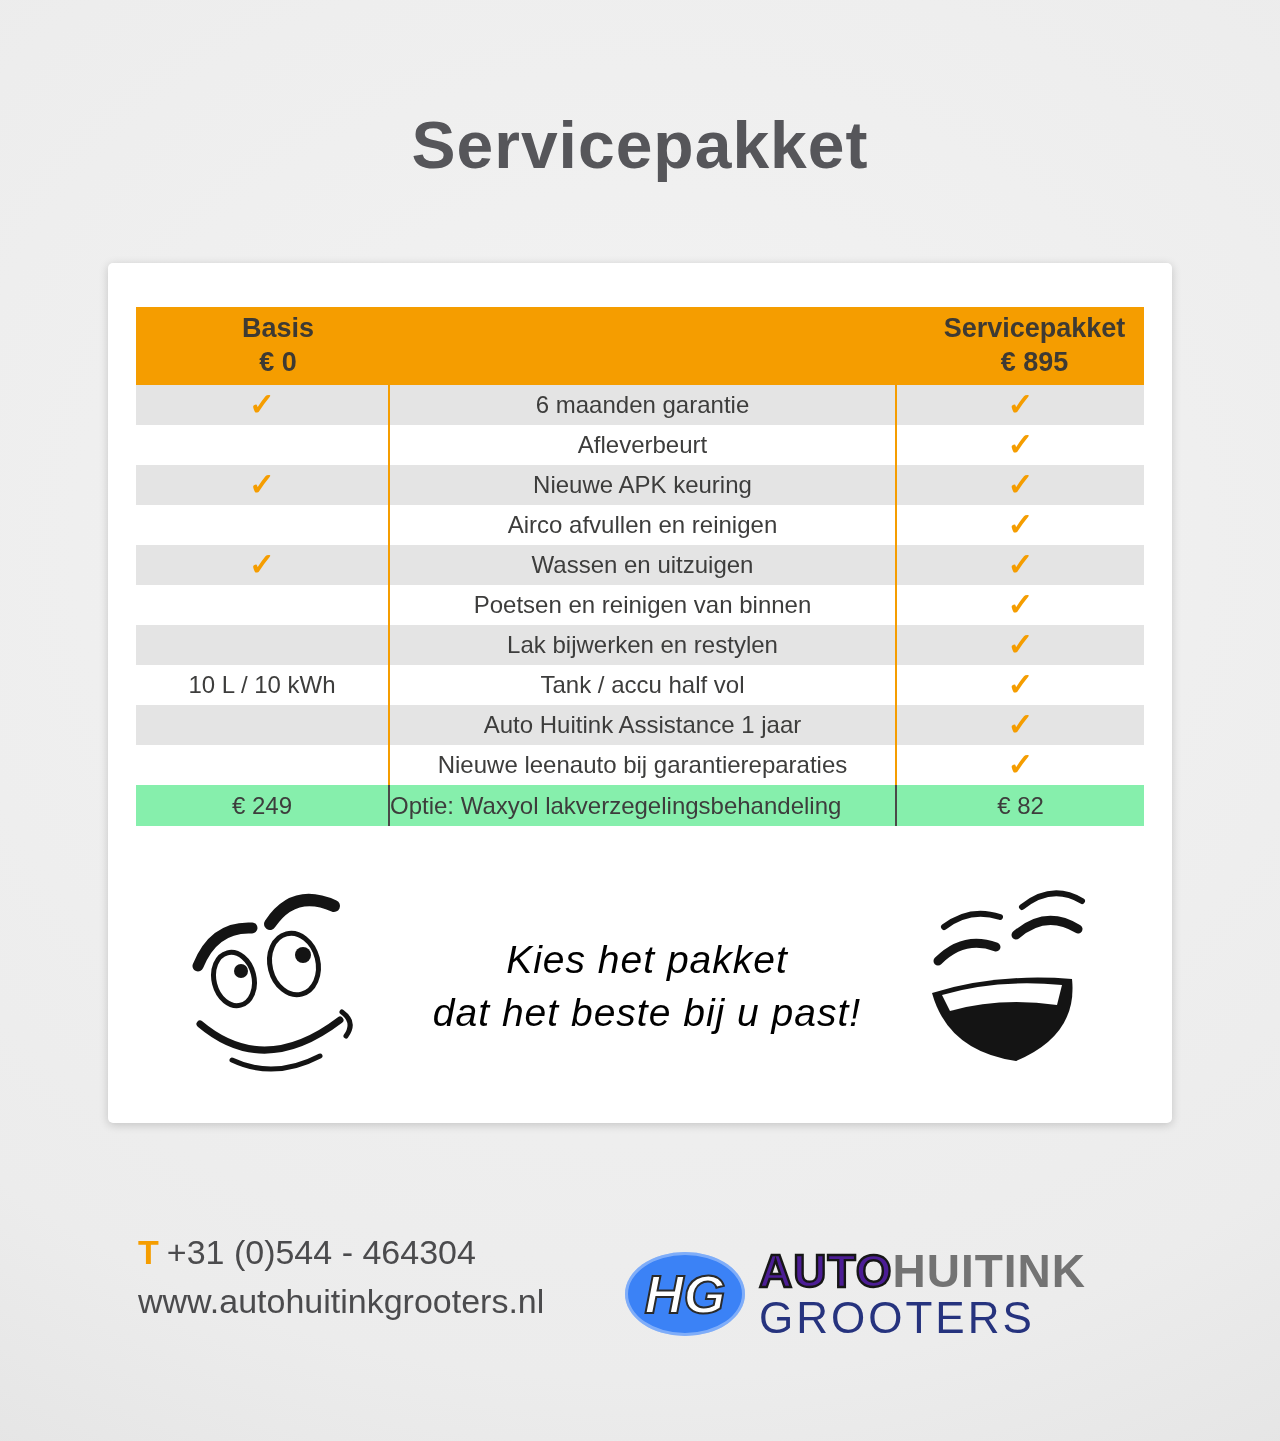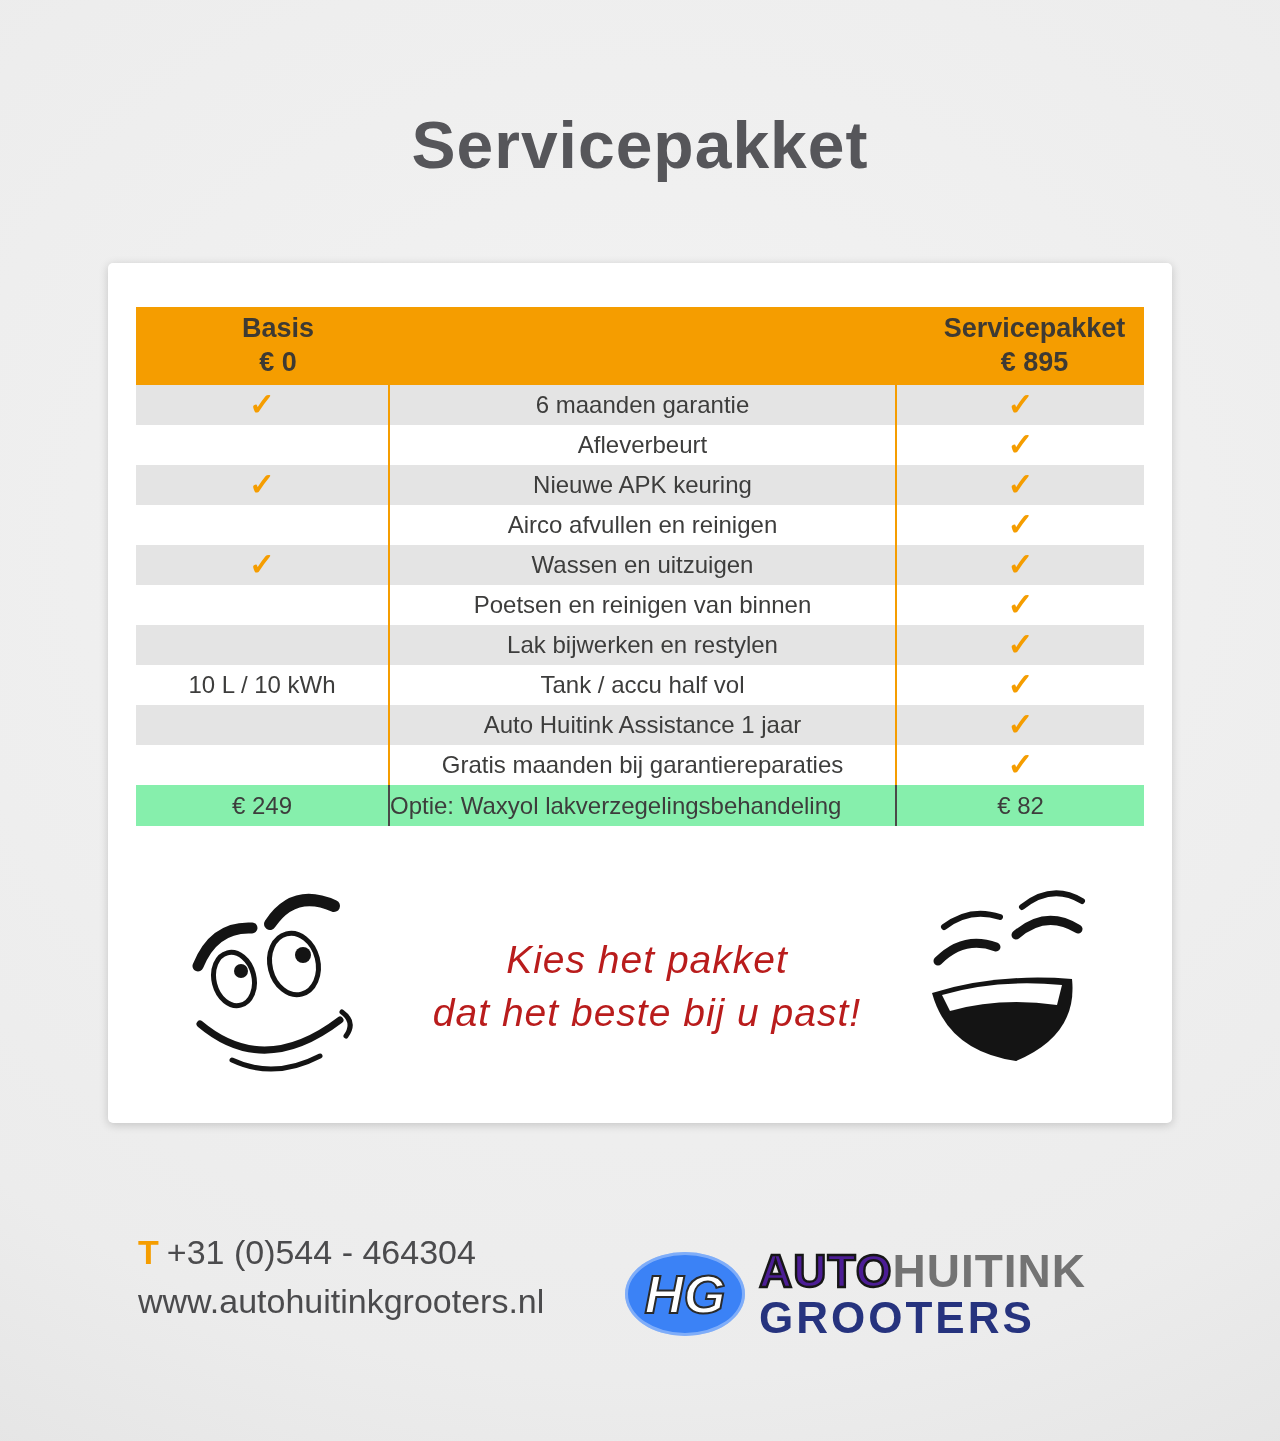--- a/index.html
+++ b/index.html
@@ -92,21 +92,21 @@
     align-items:center;
     justify-content:space-between;
     margin-top:46px;
     padding:0 36px;
   }
   .tagline {
     text-align:center;
     font-style:italic;
     font-size:39px;
     line-height:1.35;
-    color:#b91c1c;
+    color:#000000;
     letter-spacing:1px;
     margin-top:12px;
   }
 
   
   .footer-contact {
     position:absolute;
     left:138px;
     top:1228px;
     font-size:34px;
@@ -137,21 +137,21 @@
     line-height:1;
   }
   .logo-text { display:flex; flex-direction:column; line-height:1.0; }
   .logo-line1 { font-size:46px; font-weight:bold; letter-spacing:1px; }
   .logo-auto {
     color:#4c1d95;
     -webkit-text-stroke:2.4px #161616;
   }
   .logo-huitink { color:#737373; }
   .logo-grooters {
-    font-size:44px; font-weight:bold;
+    font-size:44px; font-weight:normal;
     color:#26337E;
     letter-spacing:3px;
     margin-top:2px;
   }
 </style>
 </head>
 <body>
 
 <div class="page-title">Servicepakket</div>
 
@@ -235,21 +235,21 @@
         </div>
         <div class="trow gray">
           <div class="cell basis-cell"></div>
           <div class="cell label-cell">Auto Huitink Assistance 1 jaar</div>
           <div class="cell service-cell">
             <span class="check">✓</span>
           </div>
         </div>
         <div class="trow">
           <div class="cell basis-cell"></div>
-          <div class="cell label-cell">Gratis maanden bij garantiereparaties</div>
+          <div class="cell label-cell">Nieuwe leenauto bij garantiereparaties</div>
           <div class="cell service-cell">
             <span class="check">✓</span>
           </div>
         </div>
       </div>
 
     <div class="option-row">
       <div class="cell basis-cell">€ 249</div>
       <div class="cell label-cell">Optie: Waxyol lakverzegelingsbehandeling</div>
       <div class="cell service-cell">€ 82</div>

